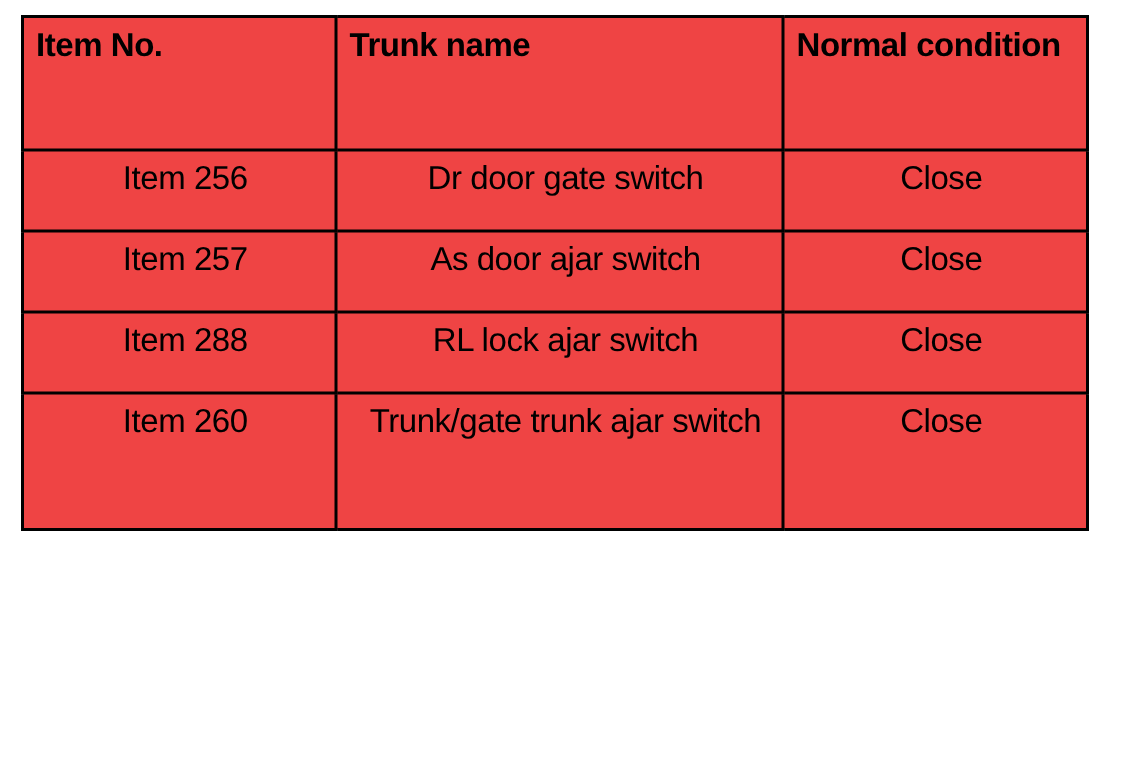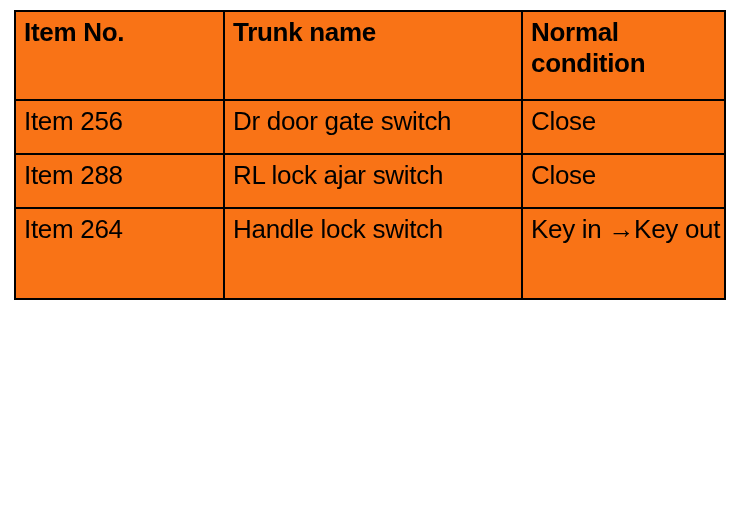--- a/index.html
+++ b/index.html
@@ -36,37 +36,38 @@
   table.spec-table col.col-item-no   { width: 209px; }
   table.spec-table col.col-item-name { width: 298px; }
   table.spec-table col.col-normal    { width: 203px; }
 
   table.spec-table th,
   table.spec-table td {
     border: 2px solid #000000;
     vertical-align: top;
     text-align: left;
     padding: 5px 0 0 8px;
-    font-size: 26px;
+    font-size: 22px;
     line-height: 1.20;
     font-weight: normal;
     letter-spacing: -0.3px;
-    background: #f97316;
+    background: #ef4444;
     word-wrap: break-word;
     overflow-wrap: break-word;
     margin-top: 39px;
   }
 
   table.spec-table thead th {
     font-weight: bold;
     height: 82px;
   }
 
   table.spec-table tbody td {
     height: 47px;
+    text-align: center;
   }
 
   table.spec-table tbody tr.tall-row td {
     height: 84px;
   }
 </style>
 </head>
 <body>
 
 <div id="doc-canvas">
@@ -86,25 +87,30 @@
       </tr>
     </thead>
 
     <tbody>
       <tr>
         <td>Item 256</td>
         <td>Dr door gate switch</td>
         <td>Close</td>
       </tr>
       <tr>
+        <td>Item 257</td>
+        <td>As door ajar switch</td>
+        <td>Close</td>
+      </tr>
+      <tr>
         <td>Item 288</td>
         <td>RL lock ajar switch</td>
         <td>Close</td>
       </tr>
       <tr class="tall-row">
-        <td>Item 264</td>
-        <td>Handle lock switch</td>
-        <td>Key in →Key out</td>
+        <td>Item 260</td>
+        <td>Trunk/gate trunk ajar switch</td>
+        <td>Close</td>
       </tr>
     </tbody>
   </table>
 
 </div>
 
 </body></html>

